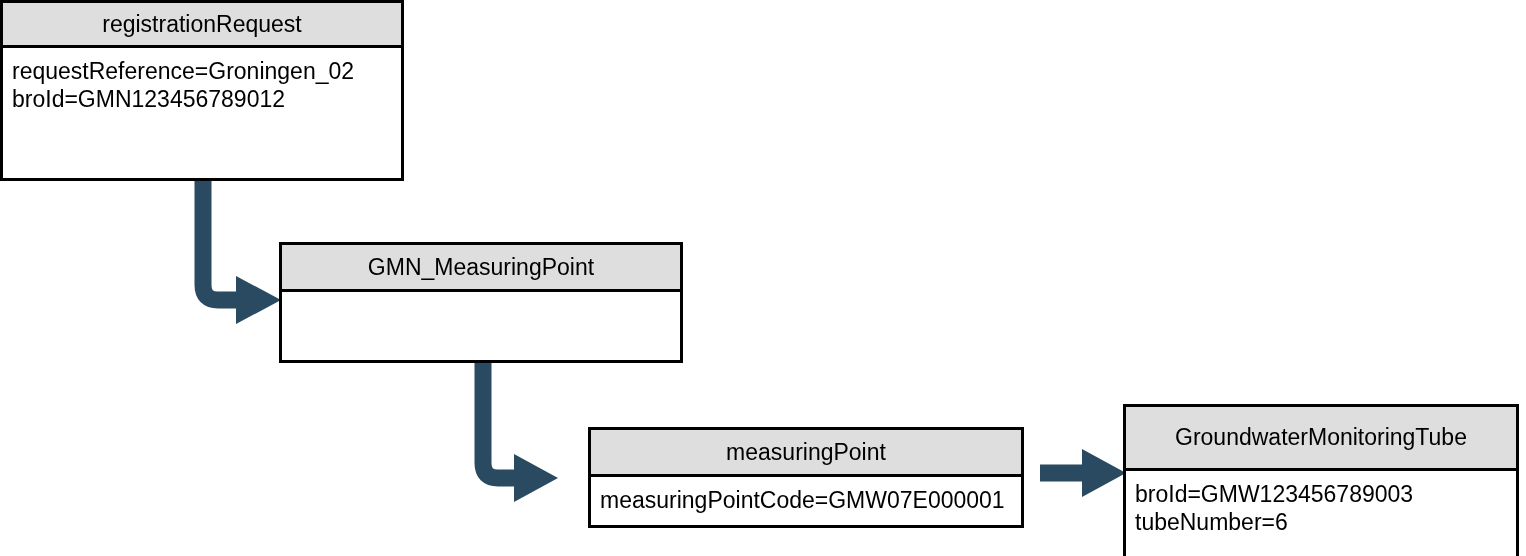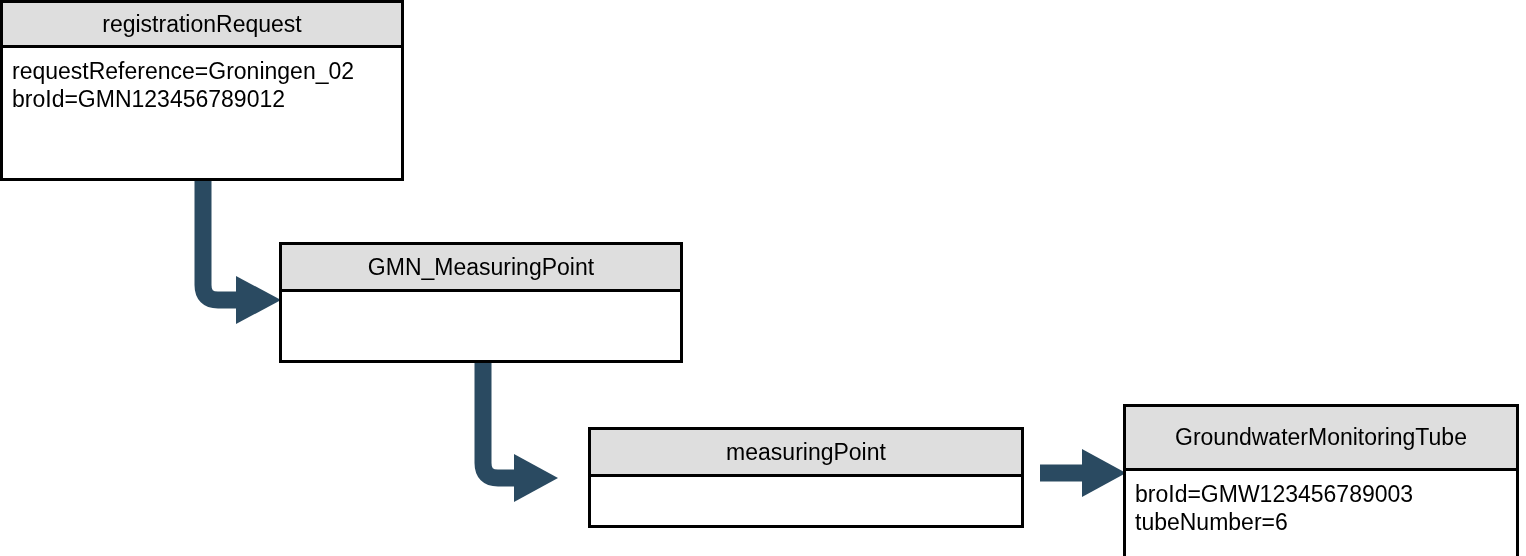--- a/index.html
+++ b/index.html
@@ -141,20 +141,23 @@
       <div class="attr-line">broId=GMN123456789012</div>
     </div>
   </div>
 
   <div class="uml-box" id="box-gmn-measuring-point">
     <div class="uml-header">GMN_MeasuringPoint</div>
   </div>
 
   <div class="uml-box" id="box-measuring-point">
     <div class="uml-header">measuringPoint</div>
+    <div class="uml-body">
+      <div class="attr-line">measuringPointCode=GMW07E000001</div>
+    </div>
   </div>
 
   <div class="uml-box" id="box-groundwater-monitoring-tube">
     <div class="uml-header">GroundwaterMonitoringTube</div>
     <div class="uml-body">
       <div class="attr-line">broId=GMW123456789003</div>
       <div class="attr-line">tubeNumber=6</div>
     </div>
   </div>
 

